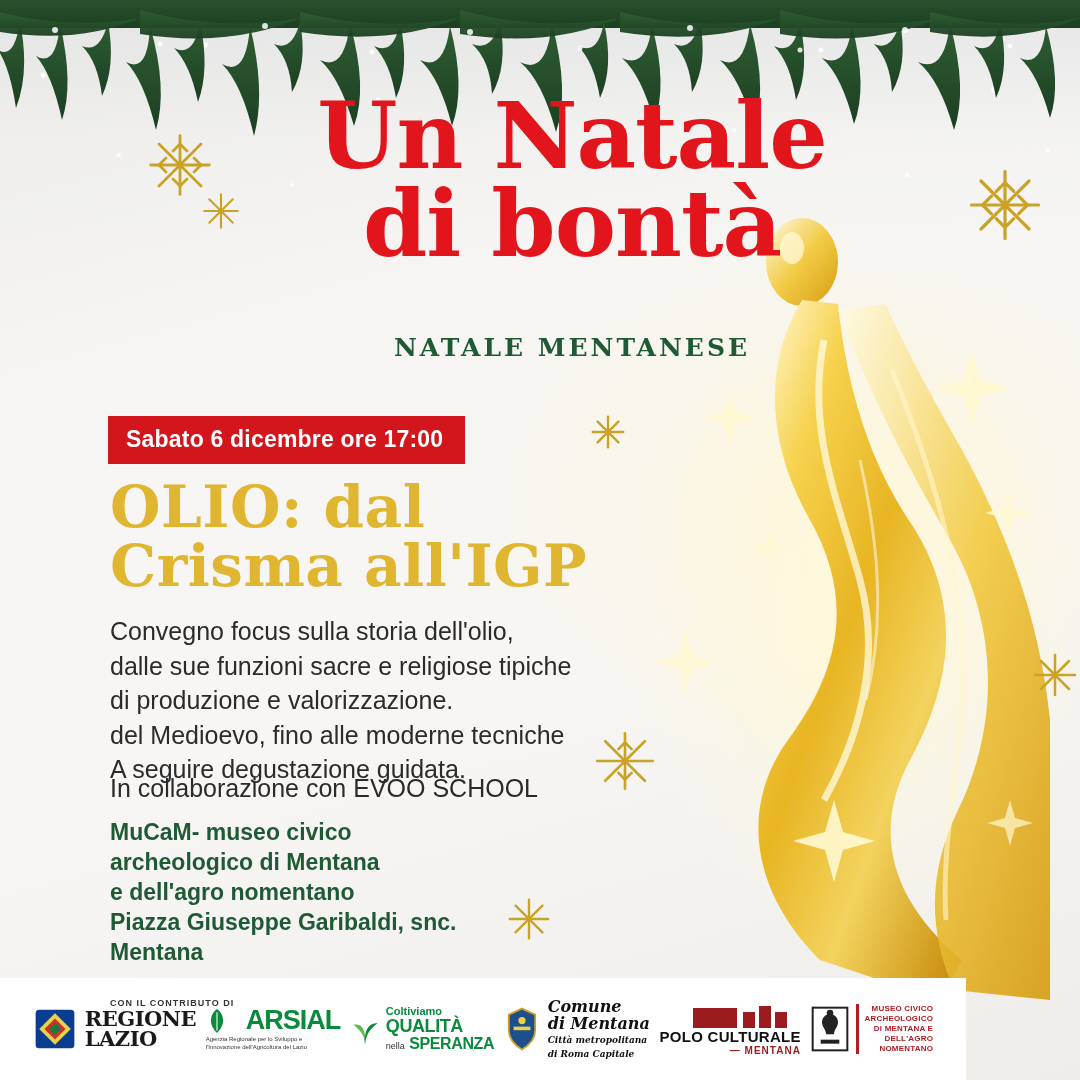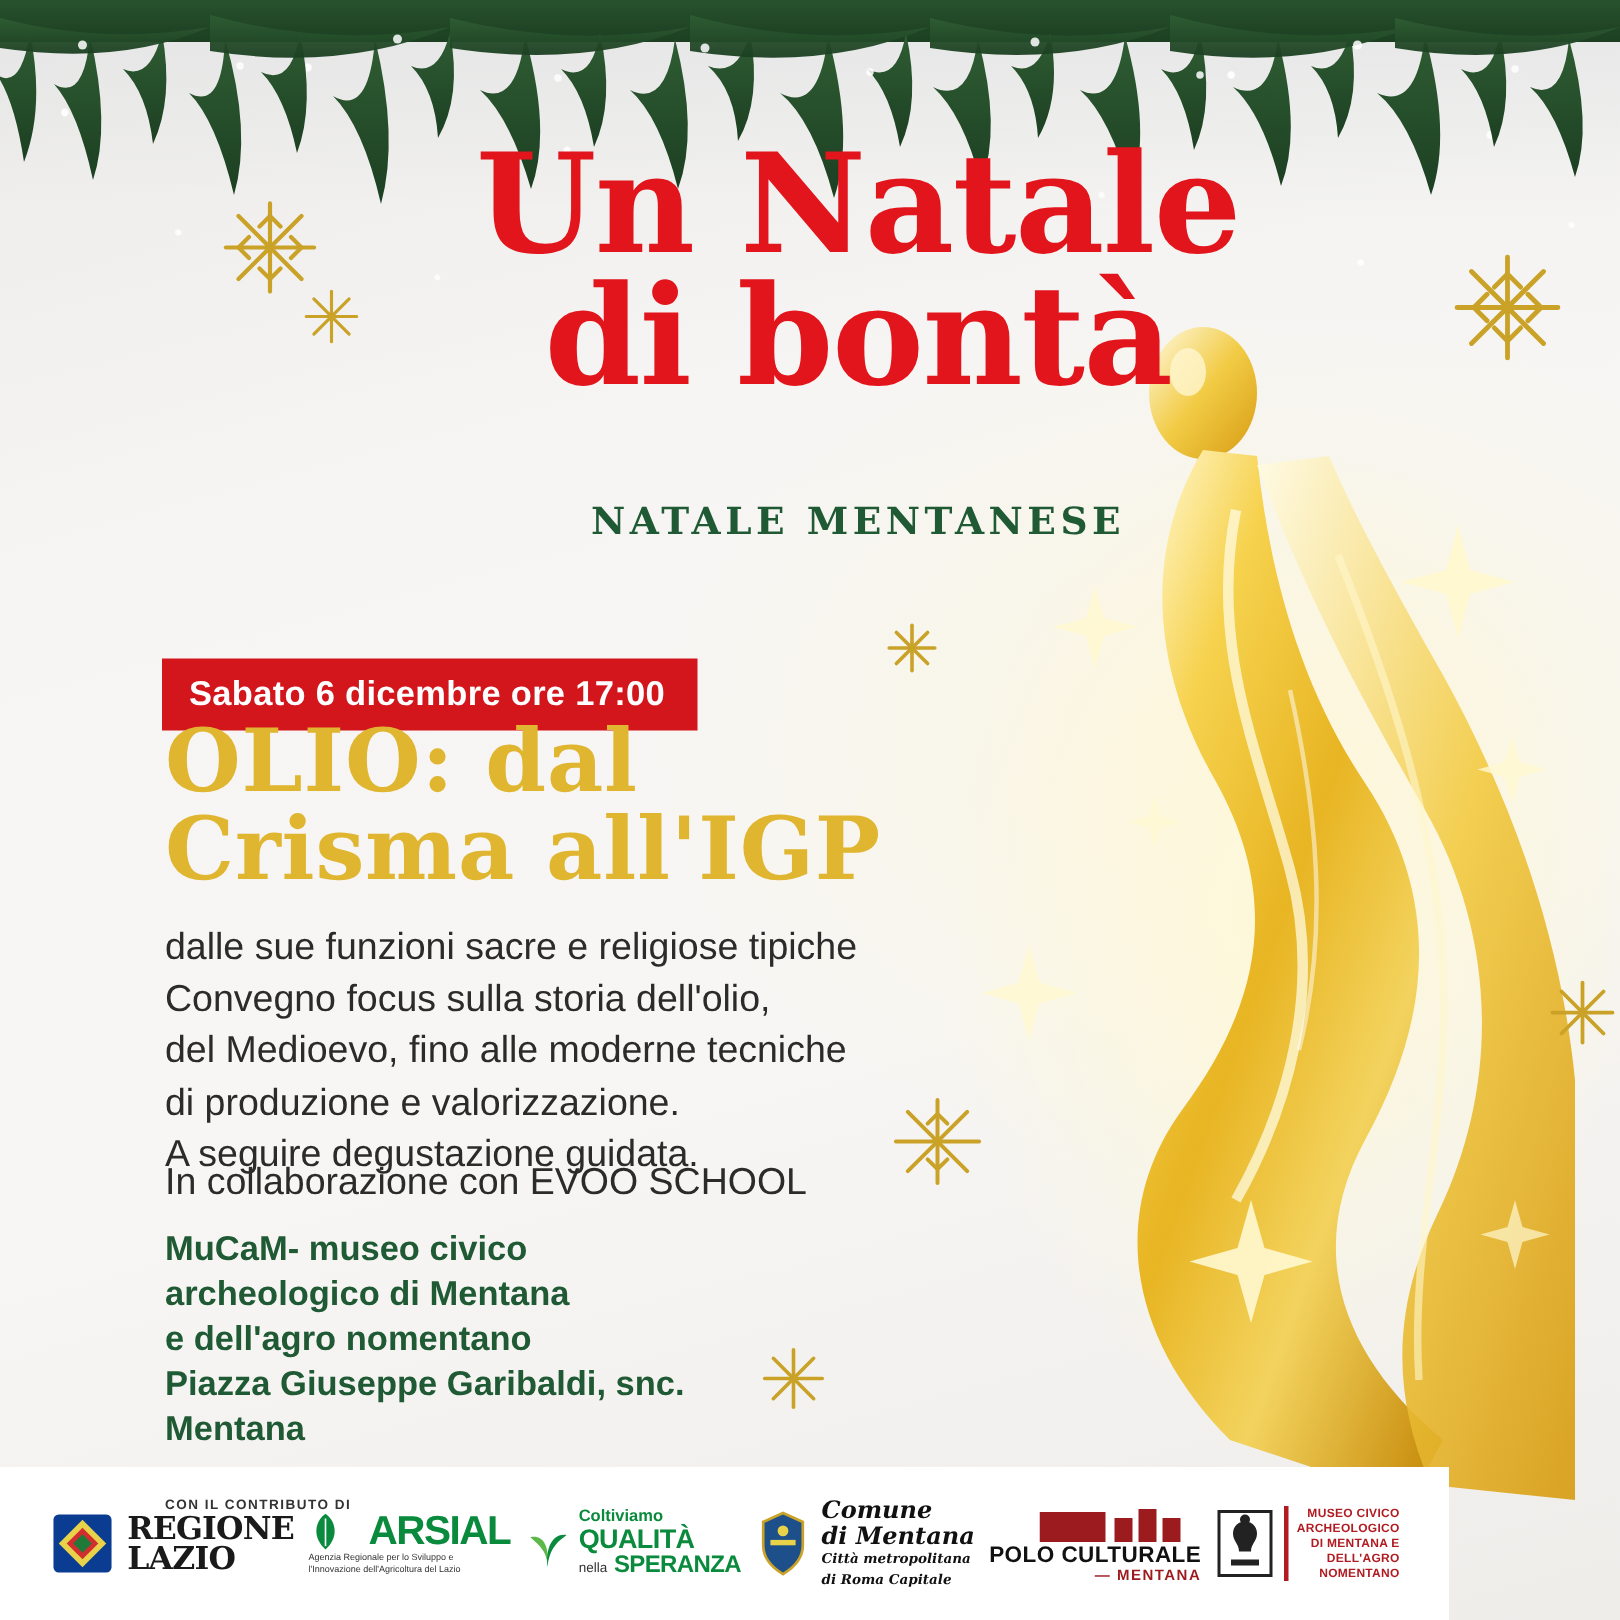--- a/index.html
+++ b/index.html
@@ -68,21 +68,21 @@
     position:absolute; left:0; top:333px; width:1080px;
     text-align:center;
     font-family:"DejaVu Serif", serif;
     font-weight:700;
     font-size:25px;
     letter-spacing:3px;
     color:#1f5a34;
   }
 
   .datebadge {
-    position:absolute; left:76px; top:439px;
+    position:absolute; left:76px; top:416px;
     background:#d3151c;
     color:#ffffff;
     font-size:23px;
     font-weight:700;
     padding:10px 22px 11px 18px;
     letter-spacing:0.2px;
   }
 
   .eventtitle {
     position:absolute; left:78px; top:478px;
@@ -348,24 +348,24 @@
     <div class="subtitle">NATALE MENTANESE</div>
 
     <div class="datebadge">Sabato 6 dicembre ore 17:00</div>
 
     <div class="eventtitle">
       <span>OLIO: dal</span>
       <span class="l2">Crisma all'IGP</span>
     </div>
 
     <div class="desc">
+      <div>Convegno focus sulla storia dell'olio,</div>
       <div>dalle sue funzioni sacre e religiose tipiche</div>
-      <div>Convegno focus sulla storia dell'olio,</div>
+      <div>di produzione e valorizzazione.</div>
       <div>del Medioevo, fino alle moderne tecniche</div>
-      <div>di produzione e valorizzazione.</div>
       <div>A seguire degustazione guidata.</div>
     </div>
 
     <div class="collab">In collaborazione con EVOO SCHOOL</div>
 
     <div class="venue">
       <div>MuCaM- museo civico</div>
       <div>archeologico di Mentana</div>
       <div>e dell'agro nomentano</div>
       <div>Piazza Giuseppe Garibaldi, snc.</div>

